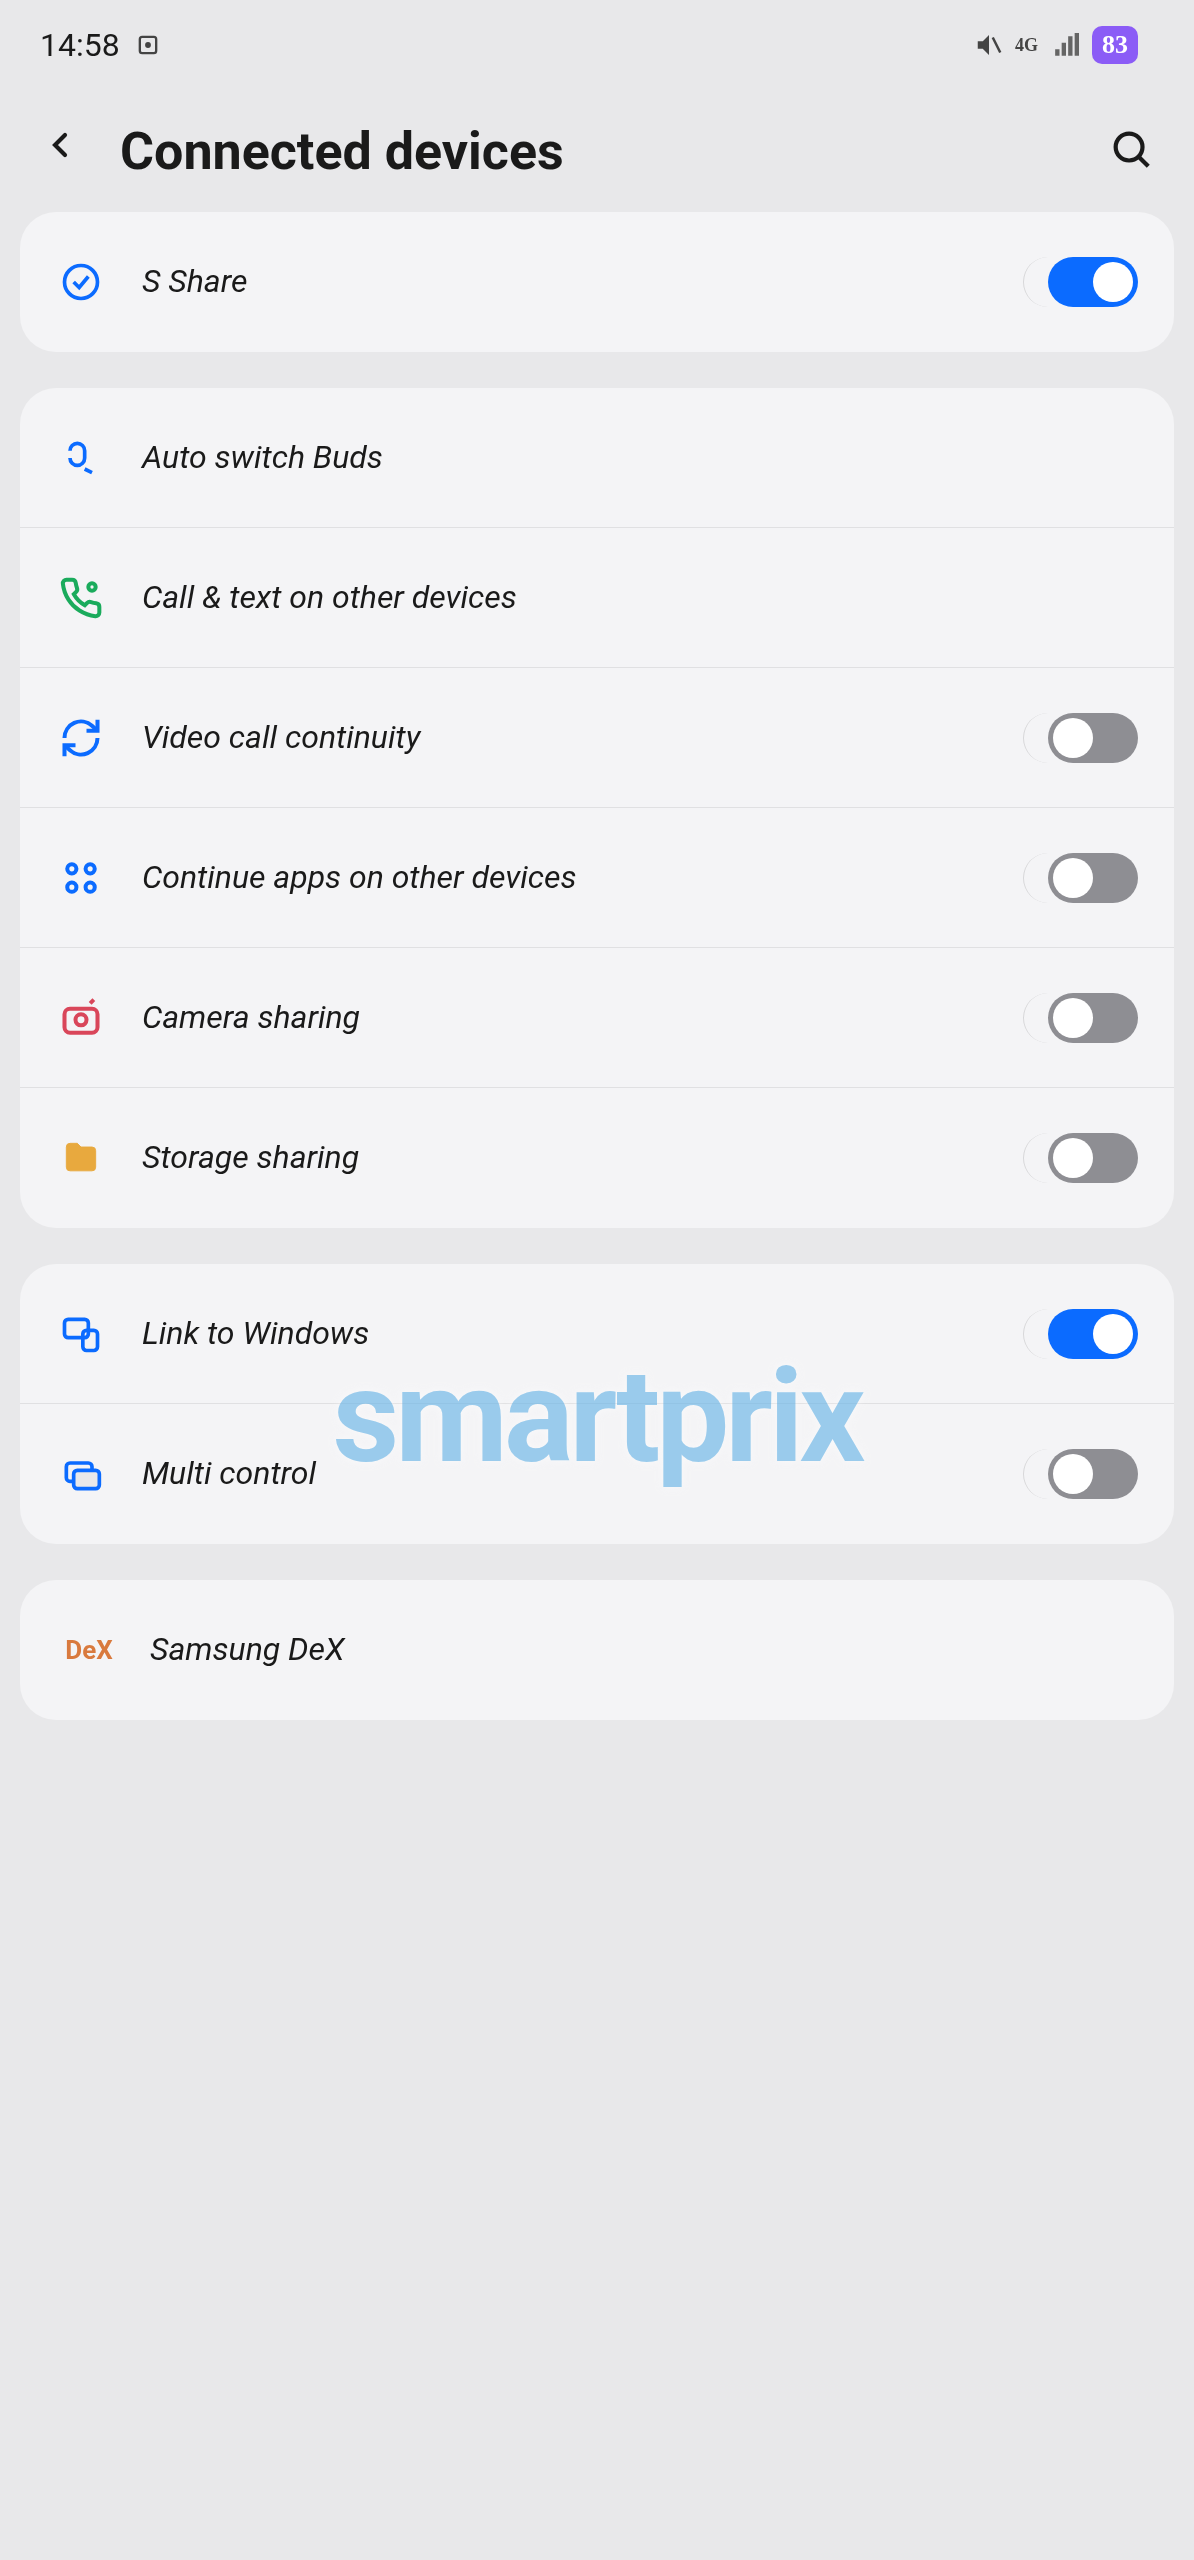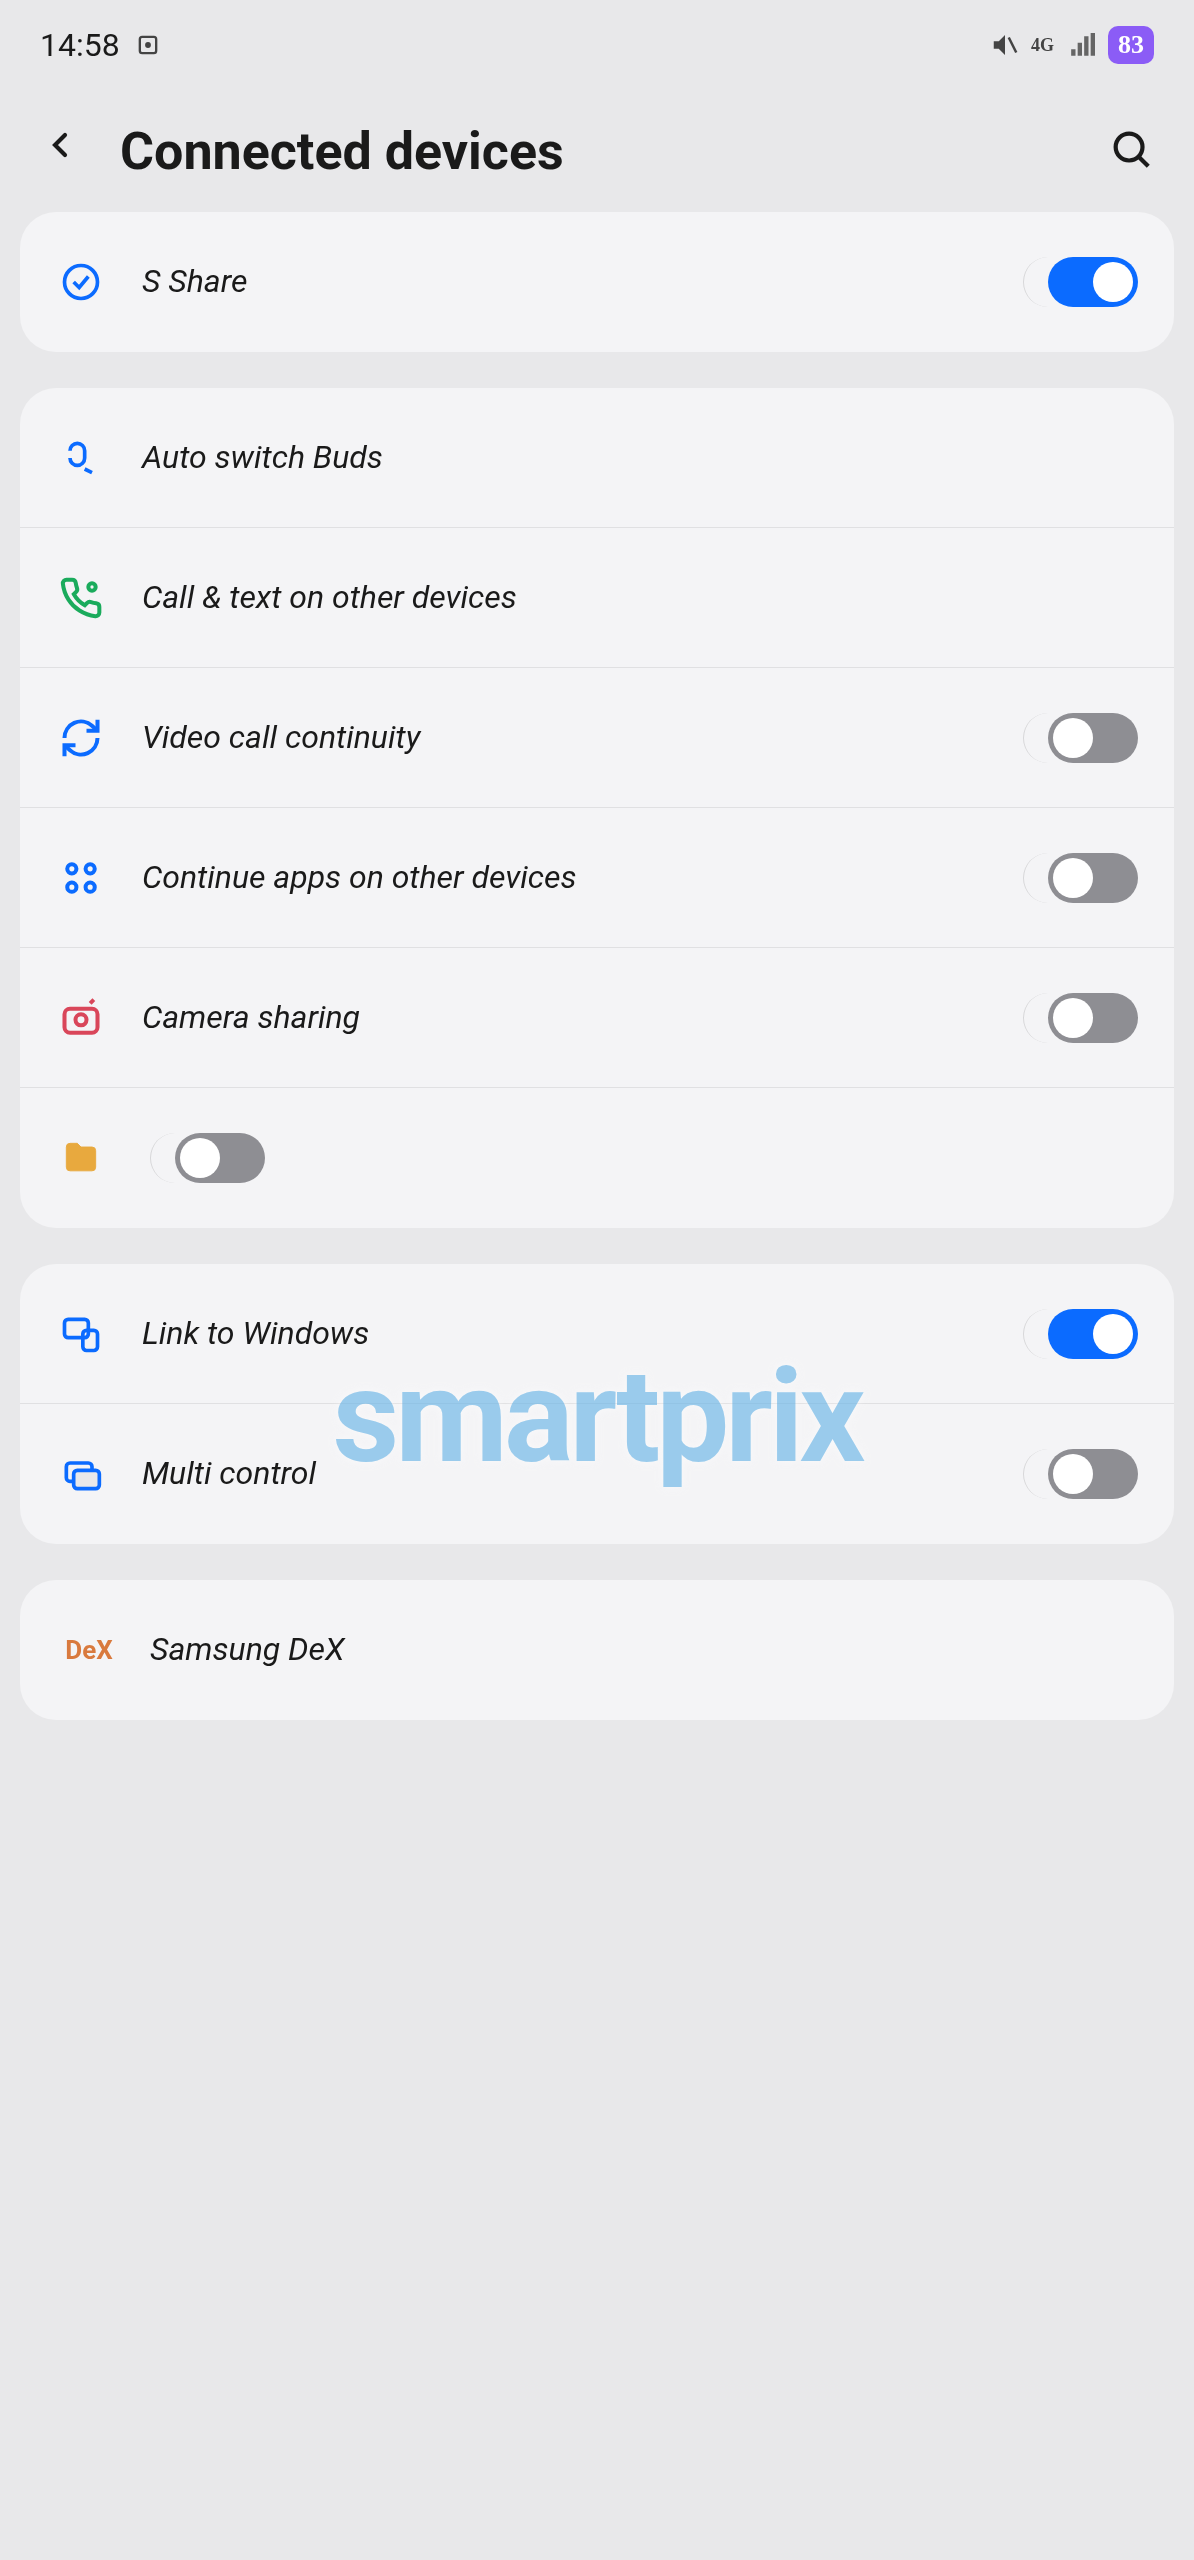--- a/index.html
+++ b/index.html
@@ -7,21 +7,21 @@
       font-family: -apple-system, BlinkMacSystemFont, 'Segoe UI', Roboto, sans-serif;
       background: #e8e8ea;
       width: 1194px;
       height: 2560px;
       overflow: hidden;
     }
     .status-bar {
       display: flex;
       justify-content: space-between;
       align-items: center;
-      padding: 20px 40px 10px 40px;
+      padding: 20px 56px 10px 40px;
       height: 80px;
       font-size: 32px;
       color: #1a1a1a;
     }
     .status-left { display: flex; align-items: center; gap: 12px; }
     .status-right { display: flex; align-items: center; gap: 10px; font-family: Liberation Serif, serif; }
     .status-icon { width: 32px; height: 32px; display: flex; align-items: center; justify-content: center; }
     .battery-badge {
       background: #8b5cf6;
       color: #fff;
@@ -255,20 +255,21 @@
             <div class="toggle-knob"></div>
           </div>
         </div>
     </div>
     <div class="setting-item">
       <div class="item-icon">
         <svg width="44" height="44" viewBox="0 0 24 24" fill="#e8a93e" stroke="#e8a93e" stroke-width="0.5">
             <path d="M4 6a2 2 0 0 1 2-2h4l2 2h6a2 2 0 0 1 2 2v9a2 2 0 0 1-2 2H6a2 2 0 0 1-2-2V6z"></path>
           </svg>
       </div>
+      <div class="item-label">Storage sharing</div>
       <div class="toggle">
           <div class="toggle-track toggle-off">
             <div class="toggle-knob"></div>
           </div>
         </div>
     </div>
   </div>
 
   <div class="section">
     <div class="setting-item">

